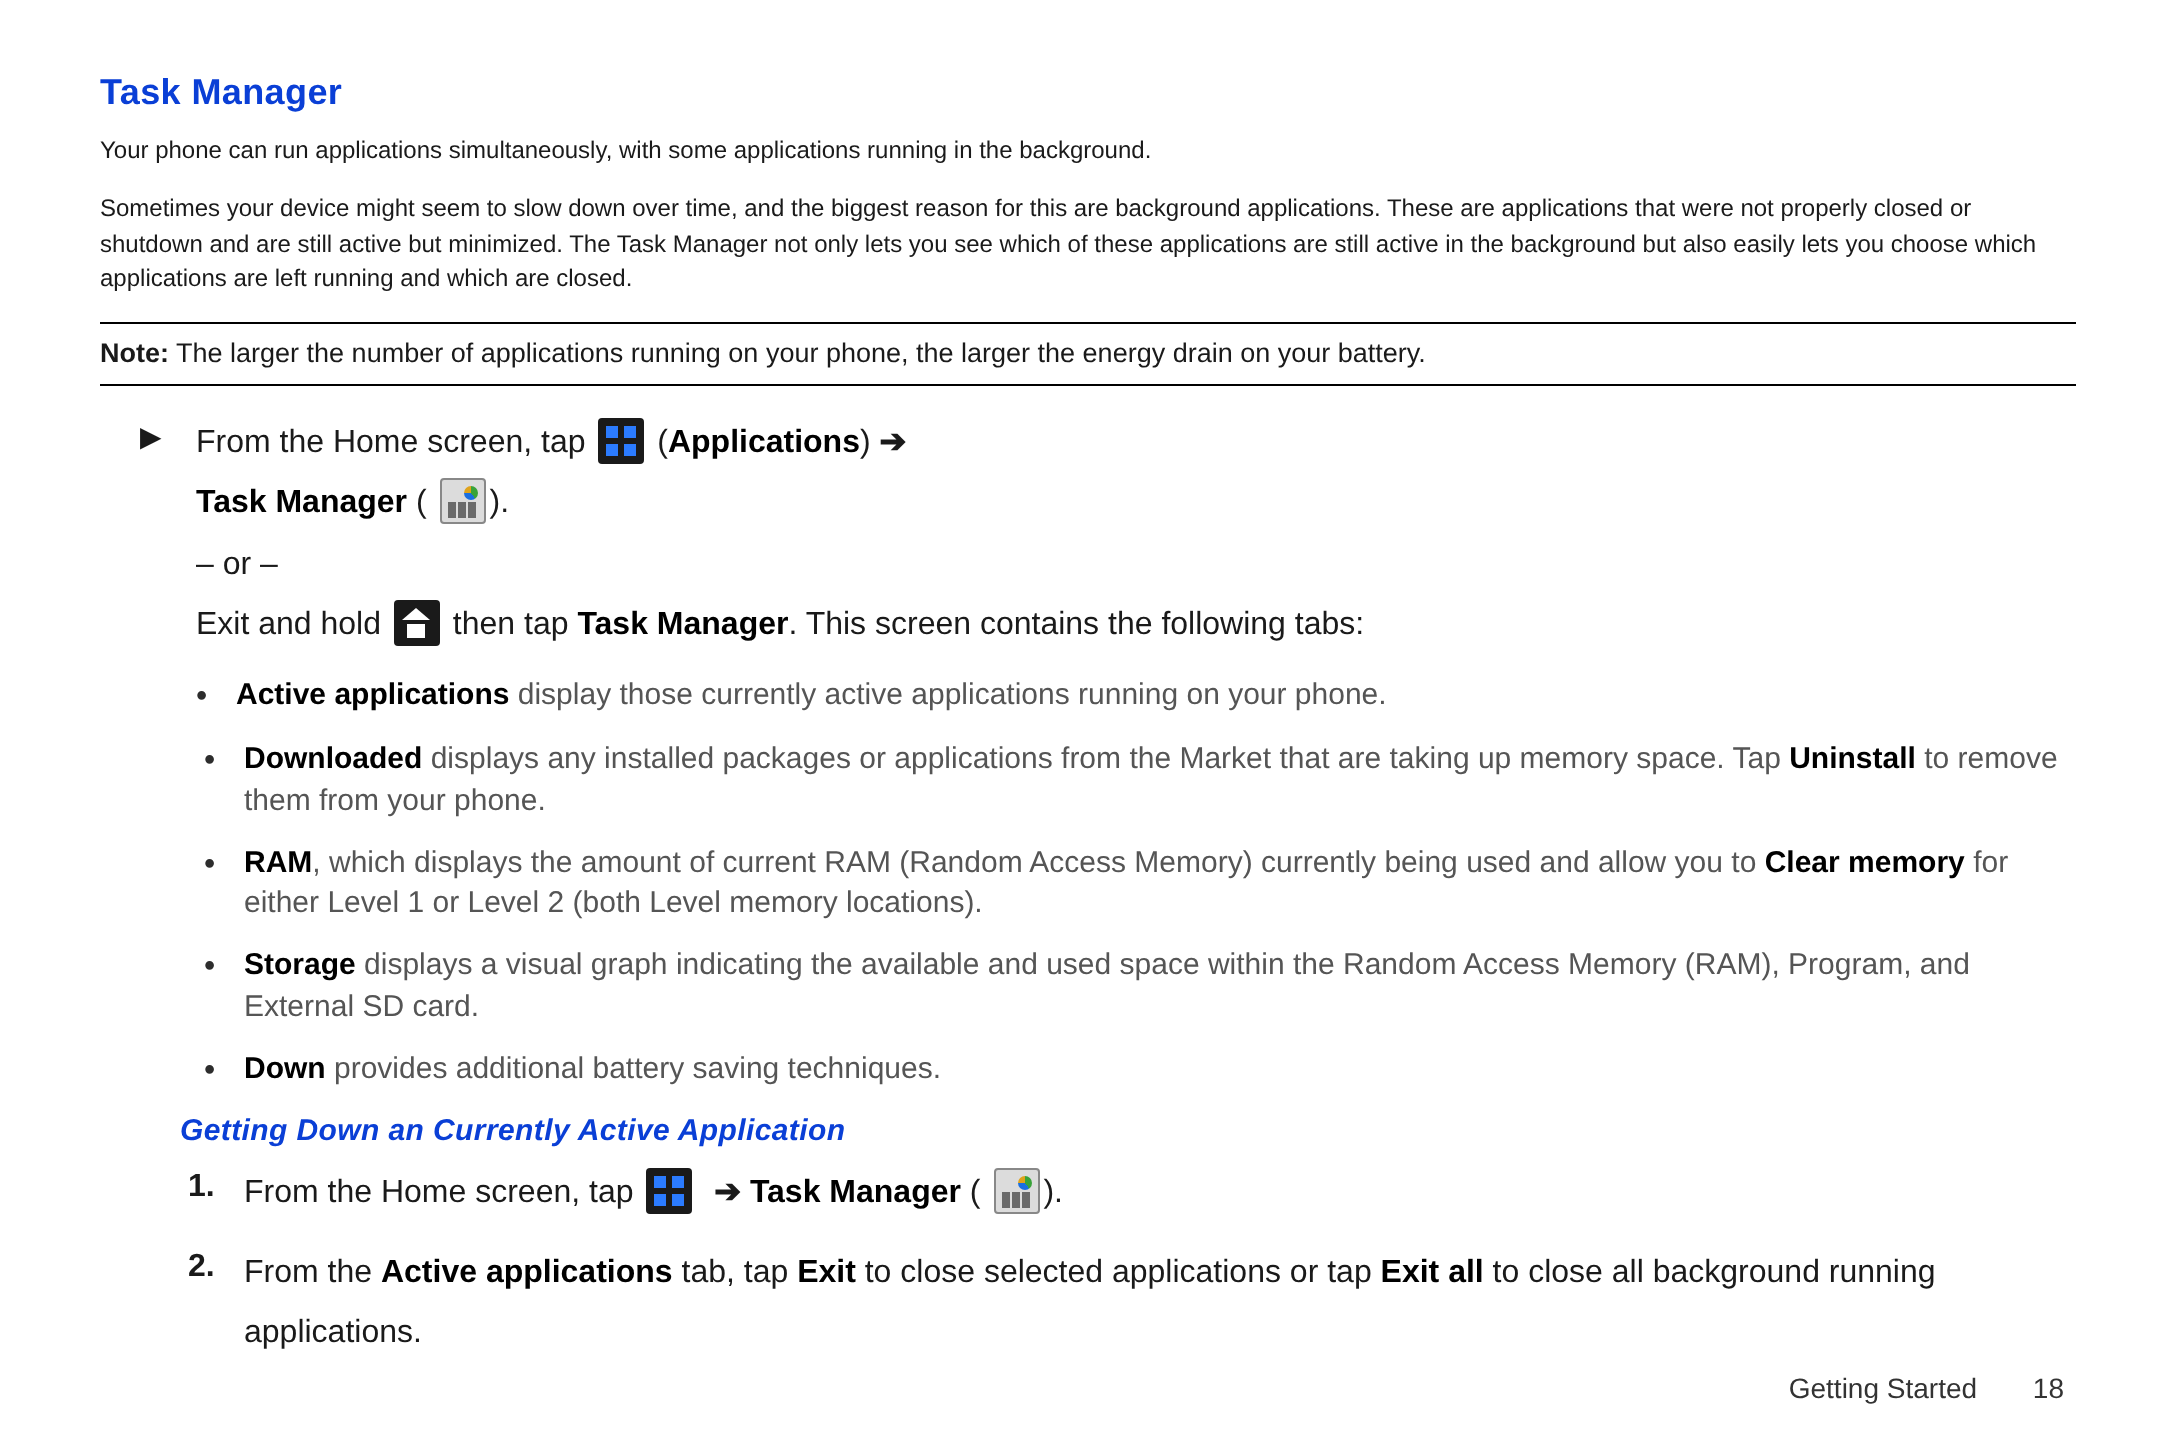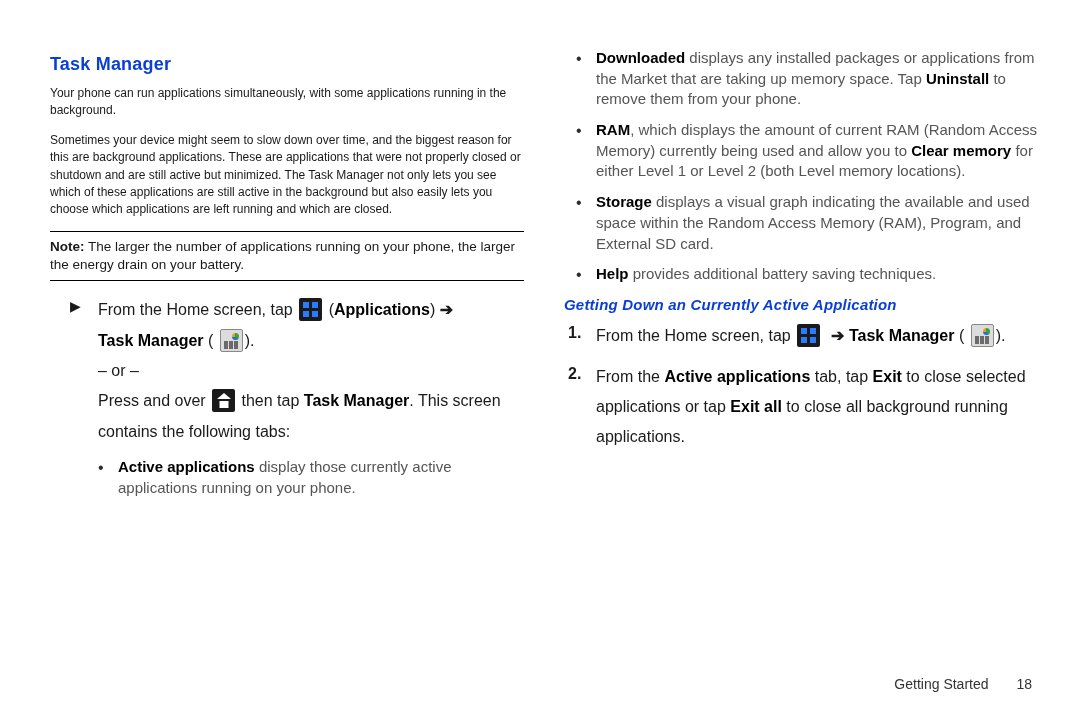--- a/index.html
+++ b/index.html
@@ -7,24 +7,24 @@
     padding: 0;
     width: 1080px;
     height: 720px;
     background: #fff;
     font-family: Arial, Helvetica, sans-serif;
     color: #1a1a1a;
   }
   .page {
     position: relative;
     display: flex;
-    flex-direction: row;
+    flex-direction: column;
     width: 1080px;
     height: 720px;
-    padding: 48px 42px 20px 50px;
+    padding: 30px 42px 20px 50px;
     box-sizing: border-box;
   }
   .col {
     flex: 1;
     min-width: 0;
   }
   .col + .col {
     margin-left: 40px;
   }
   .h2 {
@@ -159,21 +159,21 @@
   .icon.home::after {
     content: "";
     position: absolute;
     left: 50%; bottom: 4px;
     transform: translateX(-50%);
     width: 9px; height: 7px;
     background: #fff;
   }
   .footer {
     position: absolute;
-    bottom: 28px;
+    bottom: 18px;
     right: 48px;
     font-size: 14px;
     color: #333;
   }
   .footer .pnum {
     margin-left: 24px;
   }
   .seq-arrow {
     font-weight: 700;
   }
@@ -206,21 +206,21 @@
       <div class="content">
         <span>From the Home screen, tap </span>
         <span class="icon apps"></span>
         <span> (</span><span class="b">Applications</span><span>) </span><span class="seq-arrow">➔</span>
         <br>
         <span class="b">Task Manager</span><span> (</span>
         <span class="icon taskmgr"></span><span>).</span>
         <br>
         <span>– or –</span>
         <br>
-        <span>Press and over </span>
+        <span>Exit and hold </span>
         <span class="icon home"></span>
         <span> then tap </span><span class="b">Task Manager</span><span>. This screen contains the following tabs:</span>
       </div>
     </div>
 
     <div class="bullets" style="margin-left:48px; margin-top:6px;">
       <div class="bullet">
         <div class="dot">•</div>
         <div class="light">
           <span class="b">Active applications</span><span> display those currently active applications running on your phone.</span>
@@ -247,21 +247,21 @@
       </div>
       <div class="bullet">
         <div class="dot">•</div>
         <div class="light">
           <span class="b">Storage</span><span> displays a visual graph indicating the available and used space within the Random Access Memory (RAM), Program, and External SD card.</span>
         </div>
       </div>
       <div class="bullet">
         <div class="dot">•</div>
         <div class="light">
-          <span class="b">Help</span><span> provides additional battery saving techniques.</span>
+          <span class="b">Down</span><span> provides additional battery saving techniques.</span>
         </div>
       </div>
     </div>
 
     <div class="h3">Getting Down an Currently Active Application</div>
 
     <div class="step" style="margin-left:4px;">
       <div class="marker">1.</div>
       <div class="content">
         <span>From the Home screen, tap </span>

